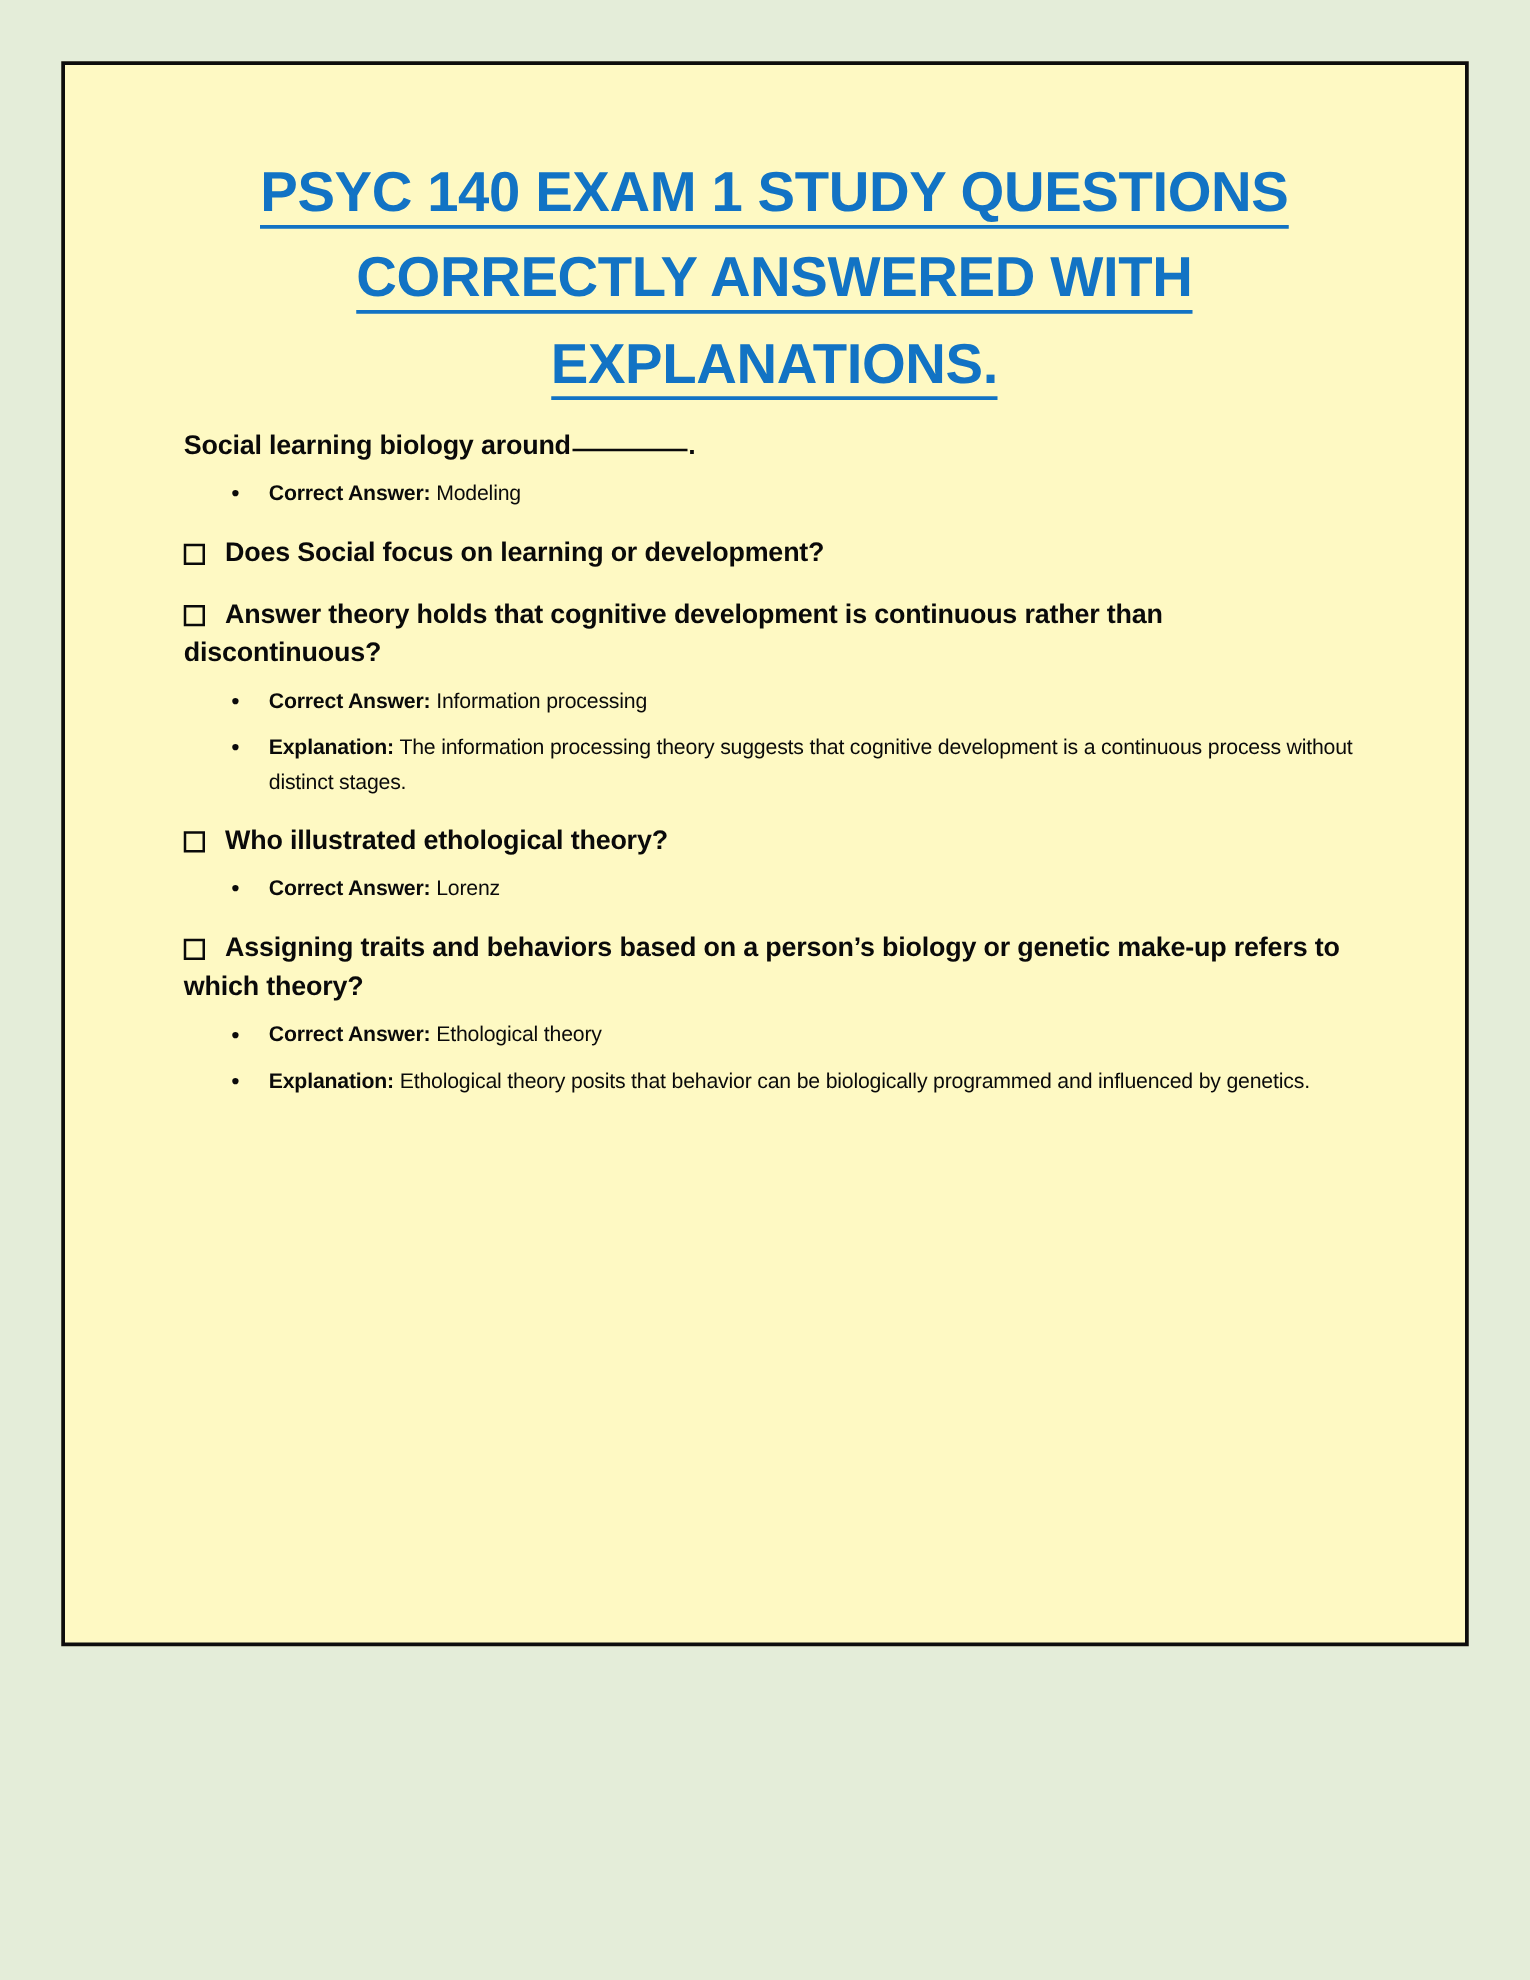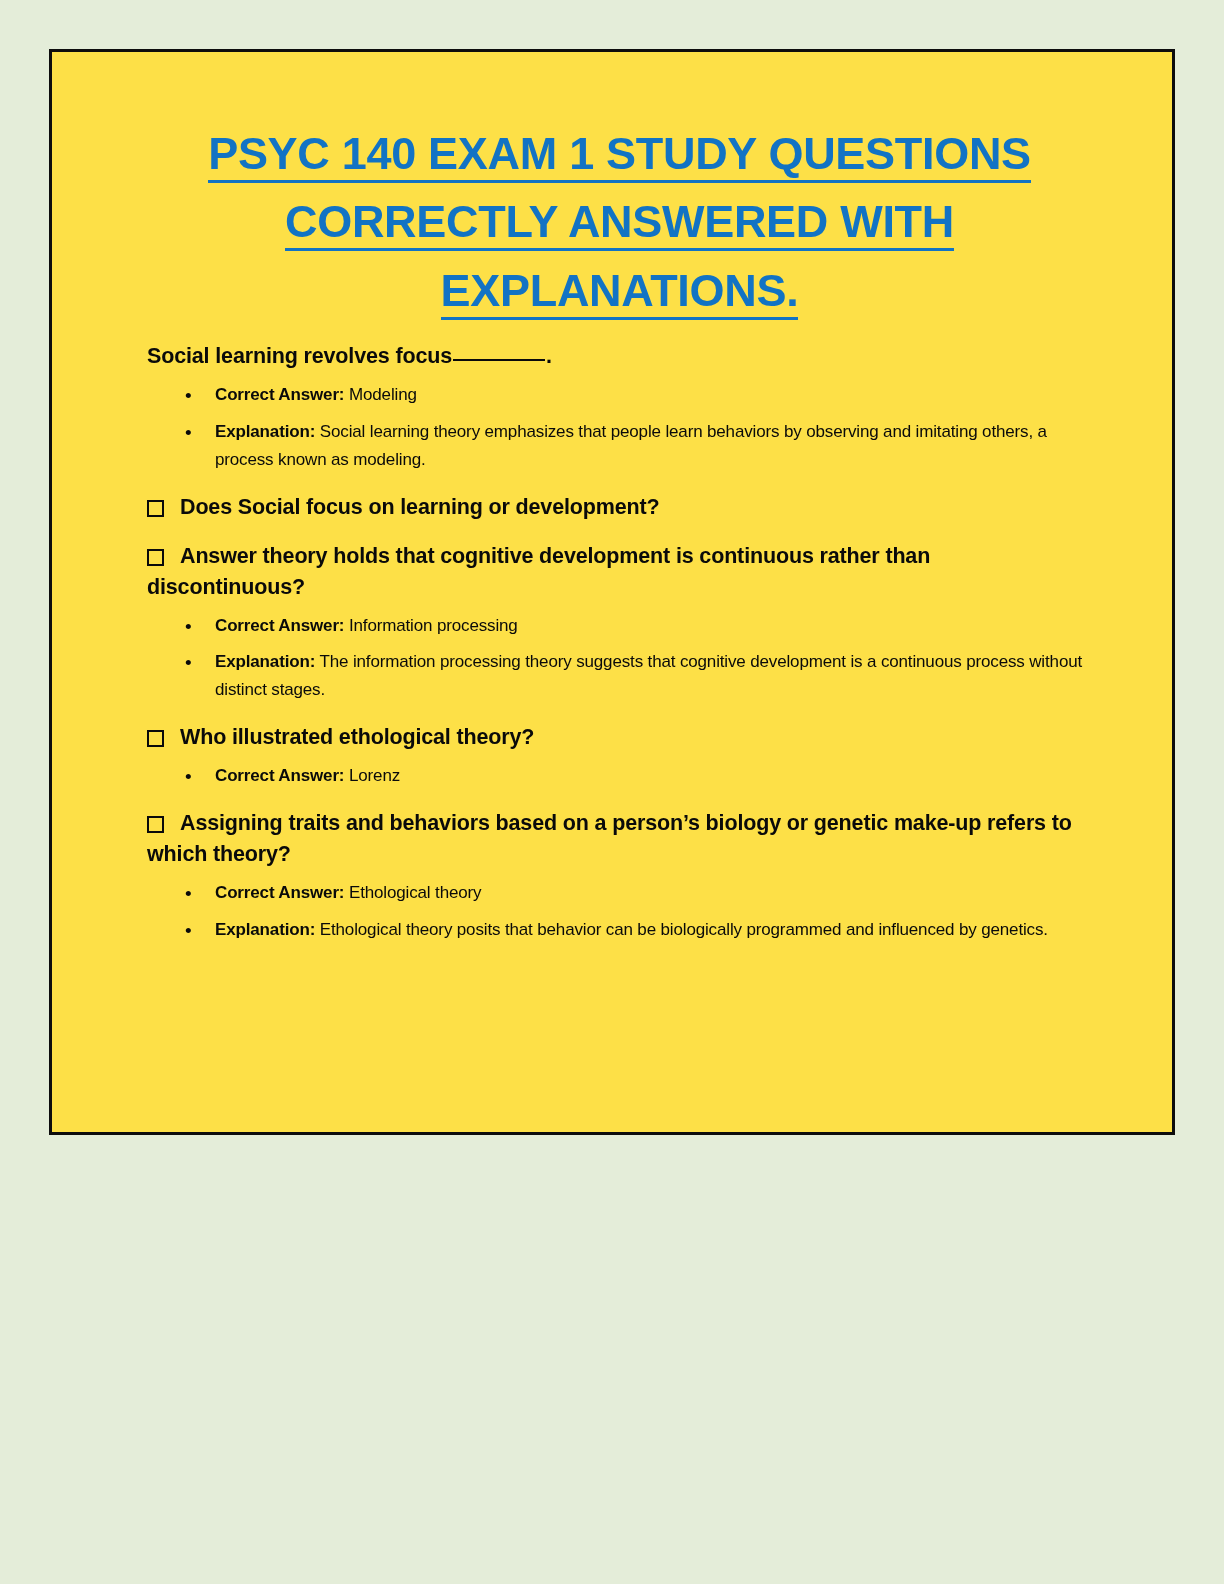--- a/index.html
+++ b/index.html
@@ -13,24 +13,24 @@
     background: #e4edd9;
     font-family: "Liberation Sans", sans-serif;
     overflow: hidden;
   }
 
   .page {
     position: absolute;
     left: 49px;
     top: 49px;
     width: 1126px;
-    height: 1086px;
+    height: 1268px;
     border: 3px solid #0d0d0d;
     box-sizing: border-box;
-    background: #fde047;
+    background: #fef9c3;
   }
 
   .content {
     position: absolute;
     left: 95px;
     top: 68px;
     width: 945px;
   }
 
   
@@ -133,24 +133,23 @@
 <div class="page">
   <div class="content">
 
     <h1 class="doc-title">
       <span class="title-line"><span class="tl-text">PSYC 140 EXAM 1 STUDY QUESTIONS</span></span>
       <span class="title-line"><span class="tl-text">CORRECTLY ANSWERED WITH</span></span>
       <span class="title-line"><span class="tl-text">EXPLANATIONS.</span></span>
     </h1>
 
     <div class="q-block">
-      <p class="question first-q"><span>Social learning revolves focus</span><span class="blank-line"></span><span>.</span></p>
+      <p class="question first-q"><span>Social learning biology around</span><span class="blank-line"></span><span>.</span></p>
       <ul class="answers">
         <li><span class="lbl">Correct Answer:</span> <span>Modeling</span></li>
-        <li><span class="lbl">Explanation:</span> <span>Social learning theory emphasizes that people learn behaviors by observing and imitating others, a process known as modeling.</span></li>
       </ul>
     </div>
 
     <div class="q-block">
       <p class="question"><span class="q-check"><span class="box"></span></span><span class="q-gap"></span><span>Does Social focus on learning or development?</span></p>
     </div>
 
     <div class="q-block">
       <p class="question"><span class="q-check"><span class="box"></span></span><span class="q-gap"></span><span>Answer theory holds that cognitive development is continuous rather than discontinuous?</span></p>
       <ul class="answers">

